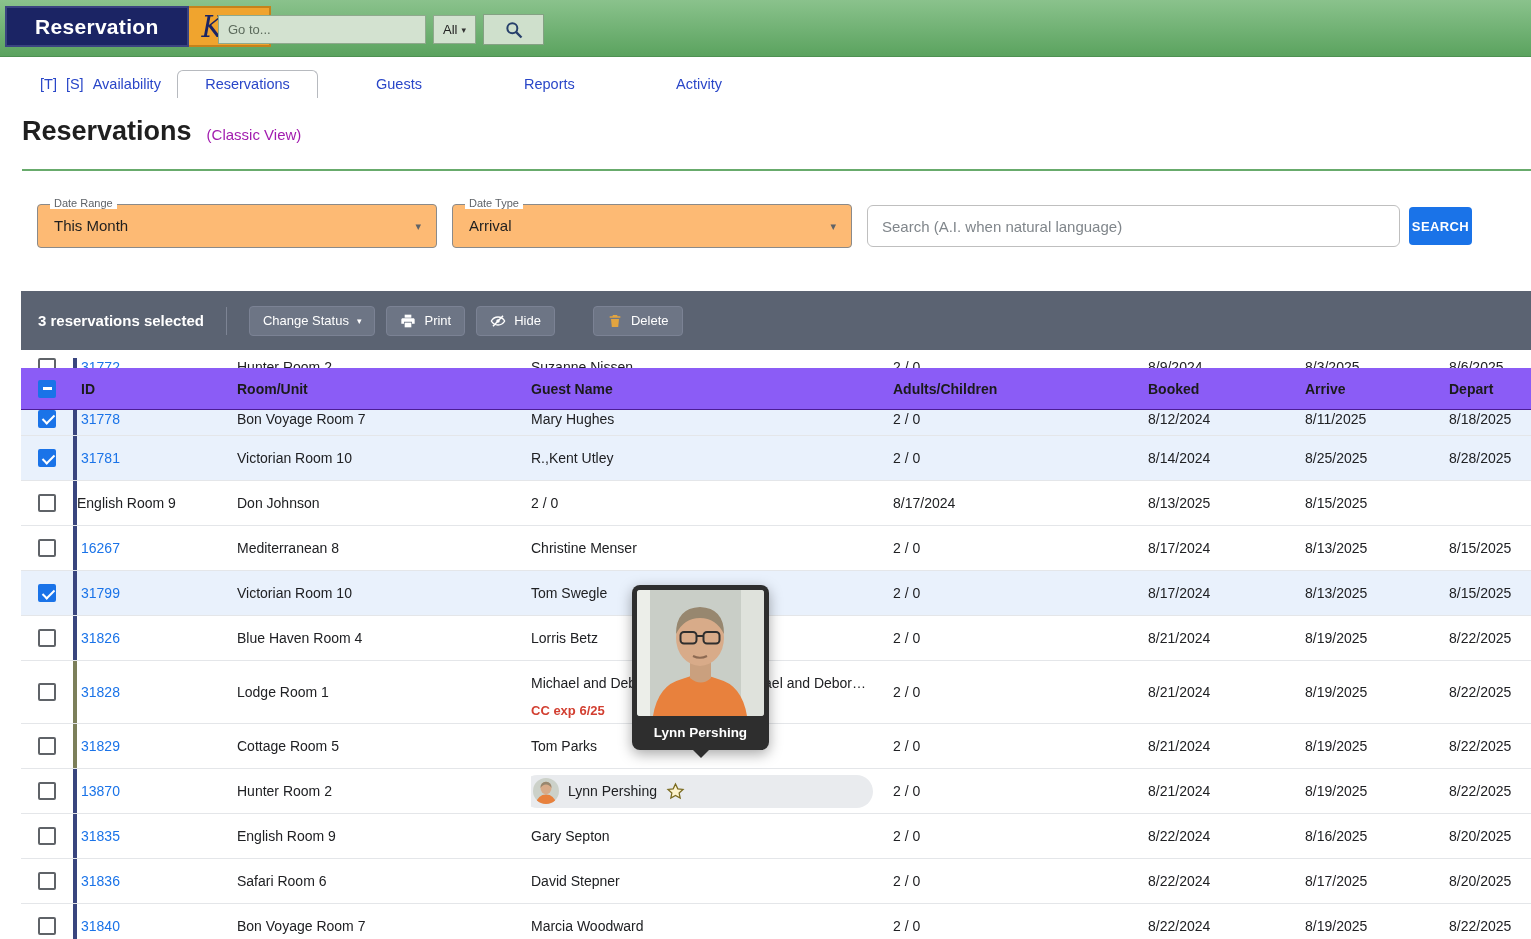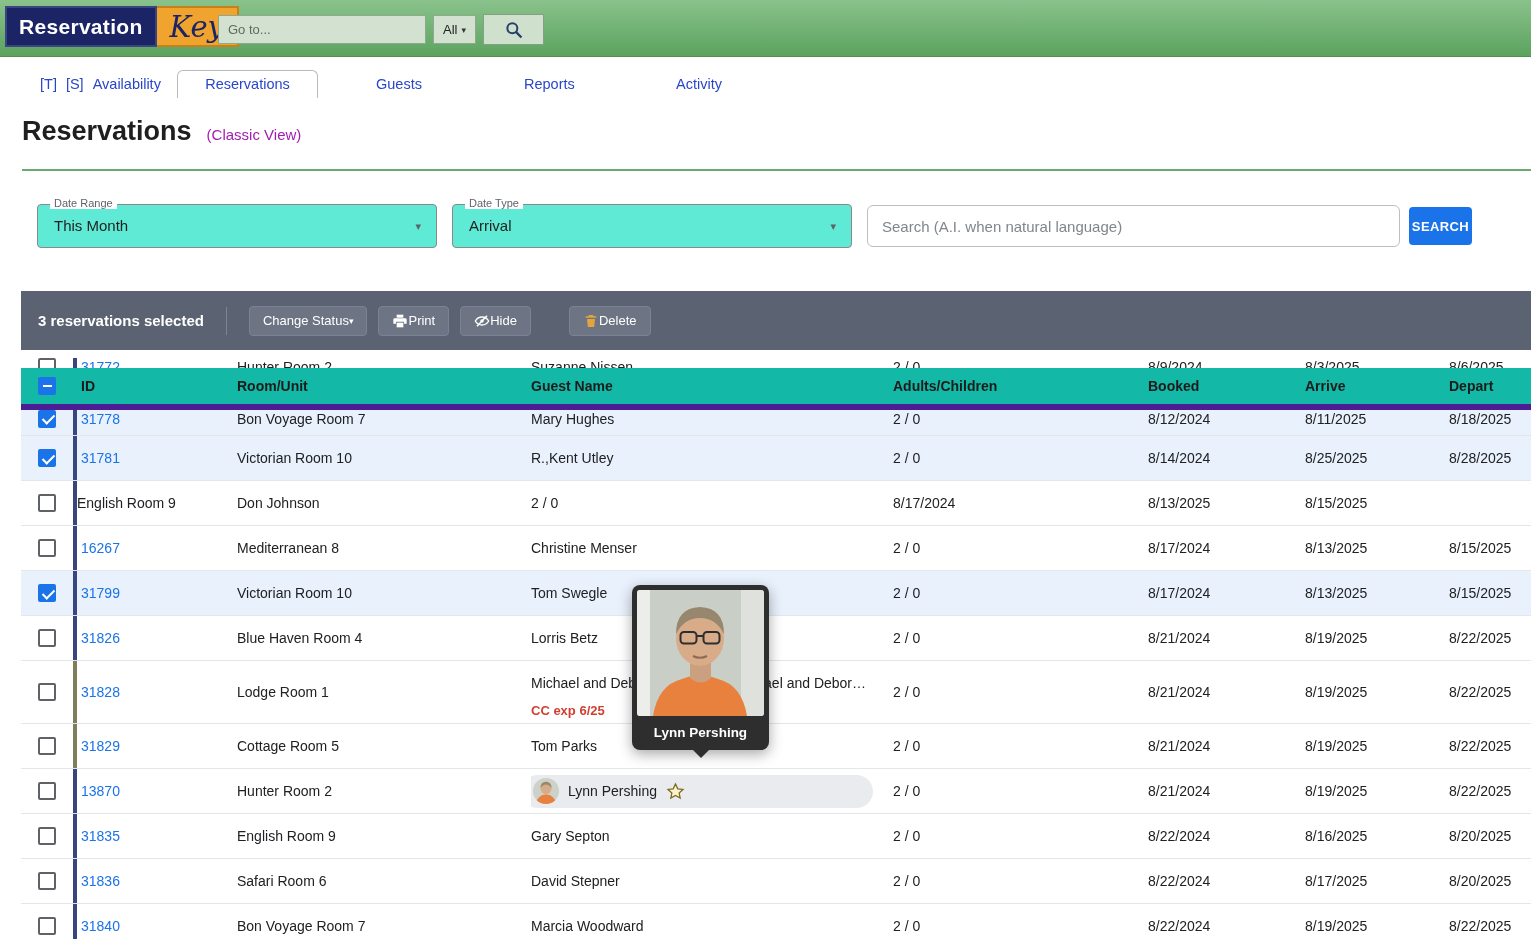--- a/index.html
+++ b/index.html
@@ -7,21 +7,21 @@
   body { font-family:"Liberation Sans","DejaVu Sans",sans-serif; color:#202124; }
   a { text-decoration:none; cursor:pointer; }
 
   #page { position:relative; width:1531px; height:939px; overflow:hidden; background:#fff; }
 
   
   .topbar { position:absolute; left:0; top:0; width:100%; height:57px;
             background:linear-gradient(180deg,#8ac28c,#5ba35f); border-bottom:1px solid #4e9152; }
   .logo { position:absolute; left:5px; top:6px; display:flex; height:41px; }
   .logo-res { background:#1b2464; color:#fff; font-size:21px; font-weight:bold; letter-spacing:.3px;
-              display:flex; align-items:center; padding:0 12px; border:2px solid #3a4480; }
+              display:flex; align-items:center; padding:0 28px; border:2px solid #3a4480; }
   .logo-key { background:#f0a42e; color:#1b2464; font-family:"DejaVu Serif",serif; font-style:italic;
               font-weight:normal; font-size:29px; display:flex; align-items:center; padding:12px 13px;
               border:2px solid #c5821b; border-left:none; }
   .goto { position:absolute; left:218px; top:15px; width:208px; height:29px; background:#d3e2d0;
           border:1px solid #8fa98d; padding:8px 9px; font-size:13px; color:#333;
           font-family:"Liberation Sans",sans-serif; }
   .goto::placeholder { color:#5c6b5c; opacity:1; }
   .scope { position:absolute; left:433px; top:15px; width:43px; height:29px; background:#d3e2d0;
            border:1px solid #8fa98d; display:flex; align-items:center; justify-content:center; gap:4px;
            font-size:13px; color:#222; cursor:pointer; }
@@ -41,53 +41,53 @@
   .navlink { position:absolute; top:13px; height:28px; line-height:28px; cursor:pointer; }
   .nl-guests { left:376px; } .nl-reports { left:524px; } .nl-activity { left:676px; }
 
   
   .pagehead { position:absolute; left:22px; top:116px; display:flex; align-items:baseline; gap:15px; }
   .pagehead h1 { font-size:27px; font-weight:bold; color:#1f1f1f; }
   .pagehead .sub { font-size:15px; color:#a21caf; }
   .rule { position:absolute; left:22px; right:0; top:169px; height:2px; background:#68ab6c; }
 
   
-  .mselect { position:absolute; height:44px; background:#5eead4; border:1px solid #8a8a8a; border-radius:4px; cursor:pointer; }
+  .mselect { position:absolute; height:44px; background:#fdba74; border:1px solid #8a8a8a; border-radius:4px; cursor:pointer; }
   .mselect .flabel { position:absolute; top:-8px; left:12px; background:#fff; padding:0 4px;
                      font-size:11px; color:#5f6368; }
   .mselect .val { line-height:42px; padding-left:16px; font-size:15px; color:#1f1f1f; }
   .mselect .caret { position:absolute; right:15px; top:50%; transform:translateY(-50%); color:#5f6368; font-size:11px; }
   .ms-range { left:37px; top:204px; width:400px; }
   .ms-type  { left:452px; top:204px; width:400px; }
   .bigsearch { position:absolute; left:867px; top:205px; width:533px; height:42px; border:1px solid #bfbfbf;
                border-radius:6px; padding:0 14px; font-size:15px; color:#202124;
                font-family:"Liberation Sans",sans-serif; }
   .bigsearch::placeholder { color:#80868b; opacity:1; }
   .searchbtn { position:absolute; left:1409px; top:207px; width:63px; height:38px; background:#1a73e8;
                color:#fff; border:none; border-radius:4px; font-size:13px; font-weight:bold;
                letter-spacing:.4px; cursor:pointer; font-family:"Liberation Sans",sans-serif; }
 
   
   .toolbar { position:absolute; left:21px; right:0; top:291px; height:59px; background:#5b6372;
              display:flex; align-items:center; padding-left:17px; z-index:3; }
   .sel-text { color:#fff; font-size:15px; font-weight:600; }
   .tdivider { width:1px; height:28px; background:#7d8494; margin:0 22px; }
   .tbtn { height:30px; background:#6d7585; border:1px solid #7b8294; border-radius:4px; color:#fff;
-          font-size:13px; padding:8px 13px; display:flex; align-items:center; gap:0; cursor:pointer;
+          font-size:13px; padding:8px 13px; display:flex; align-items:center; gap:8px; cursor:pointer;
           font-family:"Liberation Sans",sans-serif; }
   .tbtn + .tbtn { margin-left:11px; }
   .tbtn .caret { font-size:9px; }
   .tbtn svg { width:16px; height:16px; }
   .tbtn-delete { margin-left:38px !important; }
 
   
   .table { position:absolute; left:21px; right:0; top:350px; bottom:0; overflow:hidden; background:#fff;margin-top:8px; }
   .grid { display:grid; grid-template-columns:52px 4px 160px 294px 362px 255px 157px 144px minmax(0,1fr);
           align-items:center; }
-  .thead { height:42px; background:#14b8a6; border-bottom:6px solid #4c1d95; position:relative; z-index:2; }
+  .thead { height:42px; background:#8b5cf6; border-bottom:1px solid #4c1d95; position:relative; z-index:2; }
   .hcell { font-size:14px; font-weight:bold; color:#1b1b1b; white-space:nowrap; overflow:hidden; }
   .c-id-h { padding-left:4px; }
 
   .trow { height:45px; background:#fff; border-bottom:1px solid #e4e6e9; }
   .trow.checked { background:#e9f1fc; }
   .trow.tall { height:63px; }
   .cell { font-size:14px; color:#202124; white-space:nowrap; overflow:hidden; padding-right:8px; height:100%;
           display:flex; align-items:center; }
   .c-check { padding-left:17px; }
   .barcol { height:100%; padding:0; }

